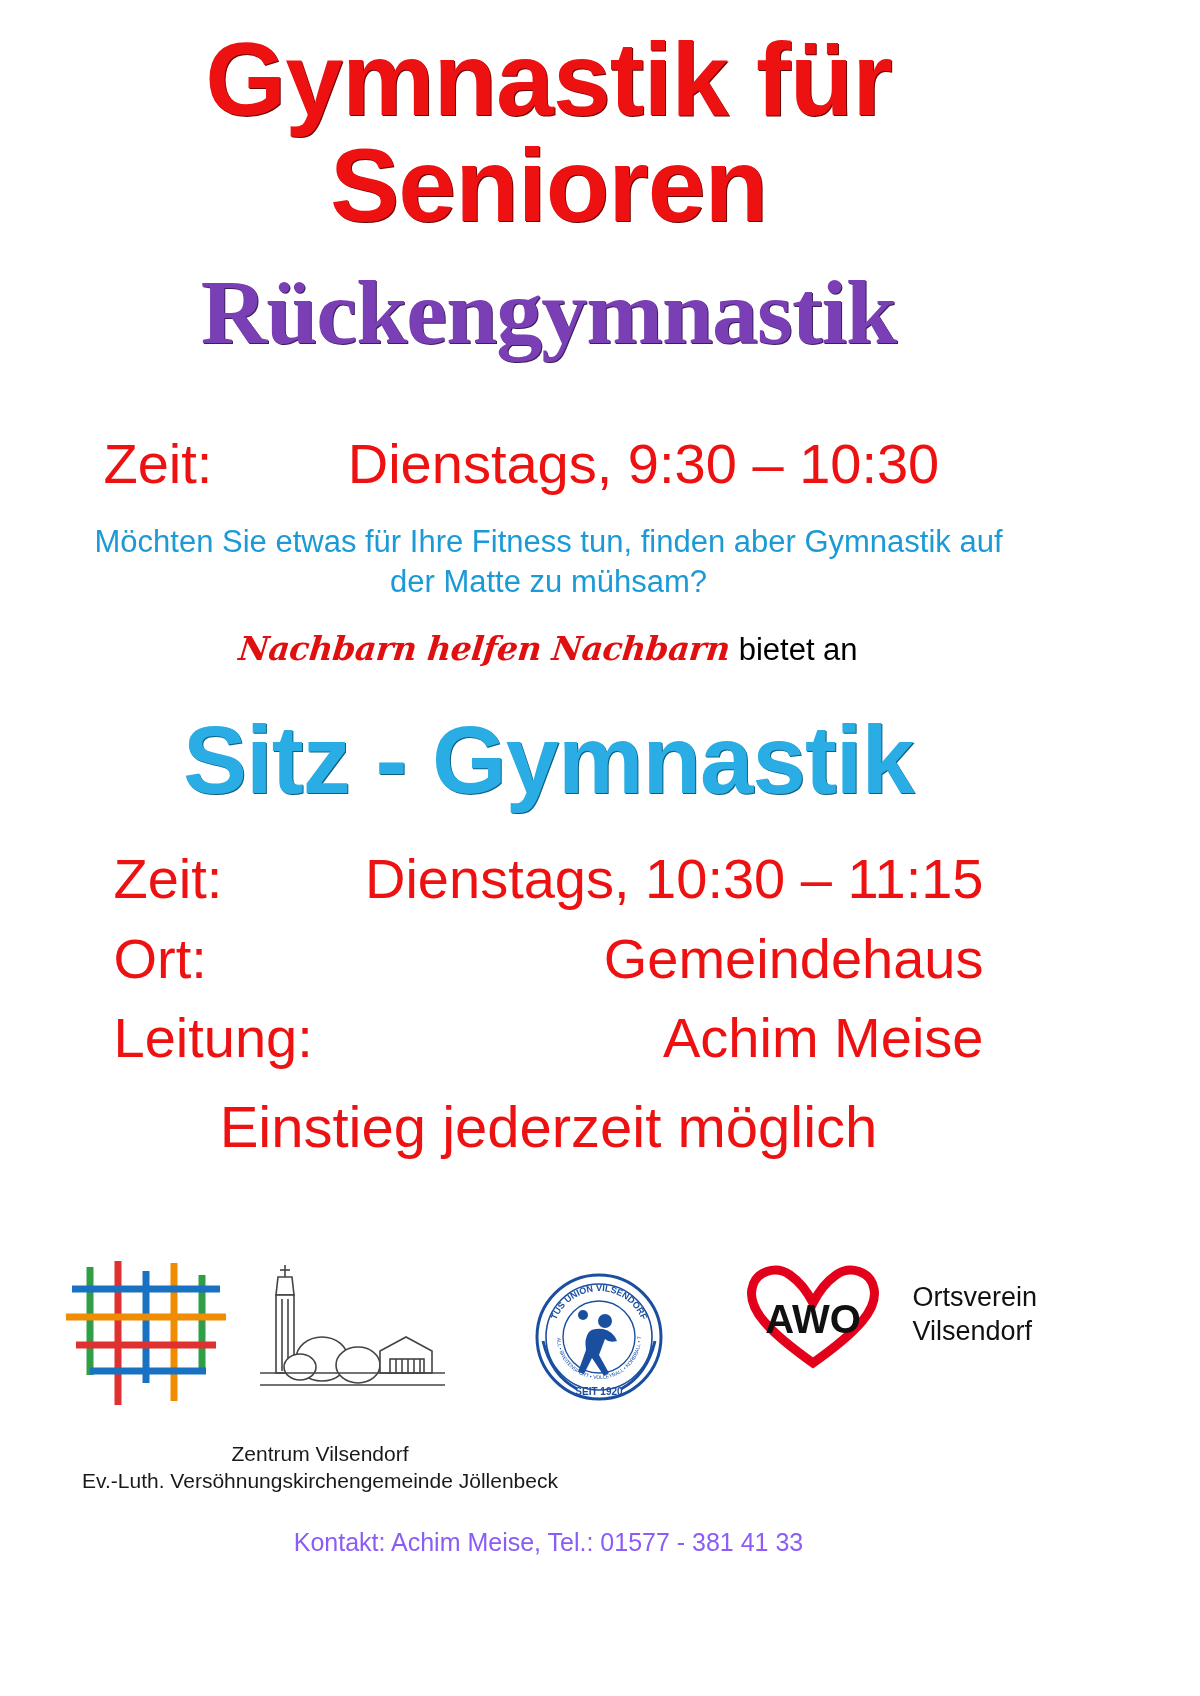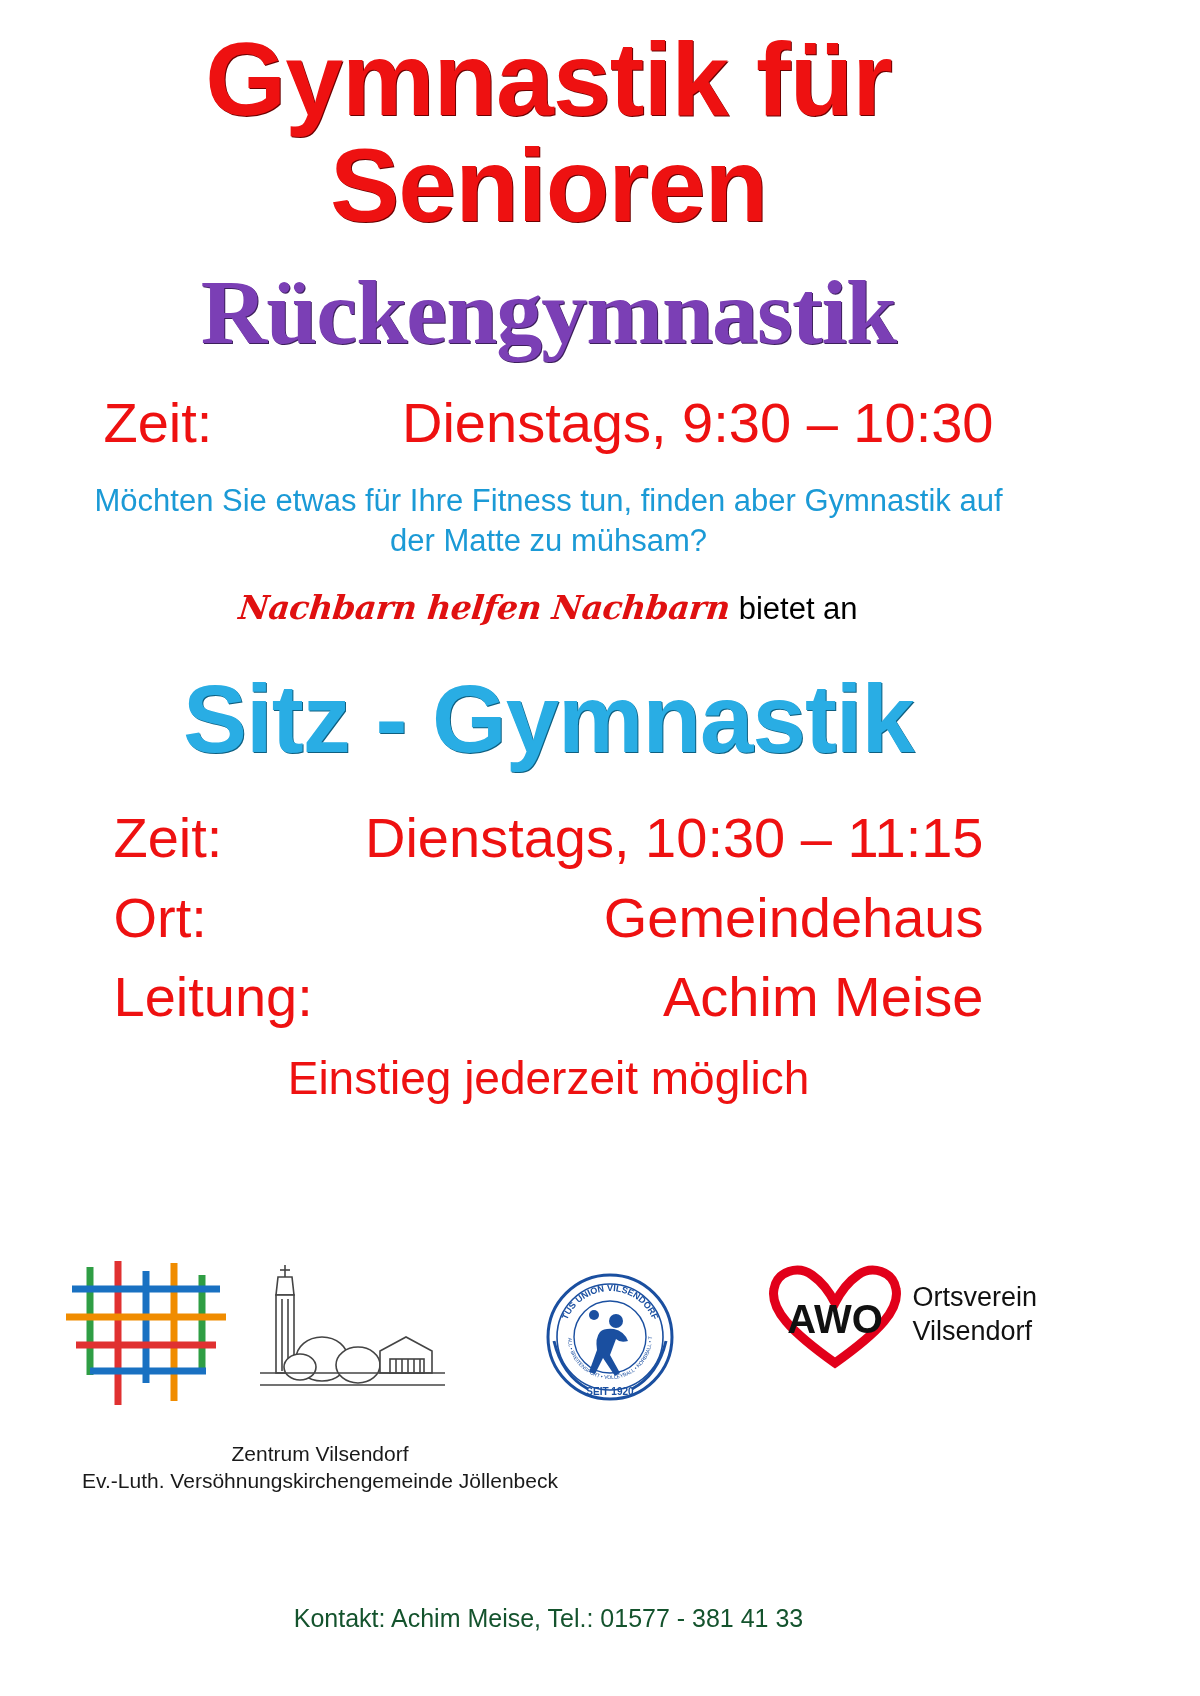--- a/index.html
+++ b/index.html
@@ -57,21 +57,22 @@
     line-height: 1.15;
     margin: 0;
     display: flex;
     justify-content: center;
     align-items: baseline;
   }
   .row-line .label {
     text-align: left;
   }
   .row-line .value {
-    text-align: right;
+    text-align: center;
+    margin-top: 41px;
   }
   .time1 {
     margin-top: 30px;
   }
   .time1 .label { width: 190px; }
   .time1 .value { width: 700px; }
 
   
   .question {
     color: #1b9ad6;
@@ -124,21 +125,21 @@
   .info-row .label {
     width: 250px;
     text-align: left;
   }
   .info-row .value {
     width: 620px;
     text-align: right;
   }
   .note {
     color: #ee1111;
-    font-size: 46px;
+    font-size: 58px;
     margin-top: 14px;
     line-height: 1.2;
   }
 
   
   .logos {
     position: absolute;
     left: 60px;
     right: 60px;
     top: 1255px;
@@ -165,30 +166,30 @@
     text-align: center;
     font-size: 21px;
     line-height: 1.3;
     color: #1a1a1a;
   }
 
   .contact {
     position: absolute;
     left: 0;
     right: 0;
-    top: 1604px;
+    top: 1528px;
     font-size: 25px;
-    color: #14532d;
+    color: #8b5cf6;
   }
 
   
   .awo-wrap {
     display: flex;
     align-items: center;
-    gap: 2px;
+    gap: 24px;
   }
   .awo-text {
     font-size: 27px;
     line-height: 1.25;
     color: #111;
     text-align: left;
   }
 </style>
 </head>
 <body>

